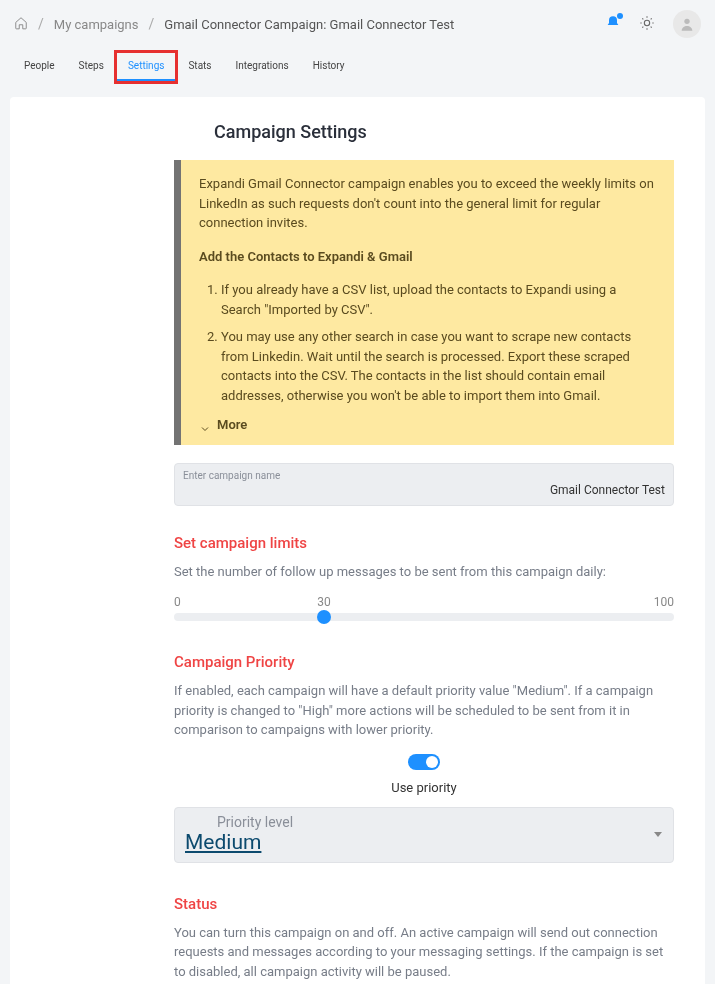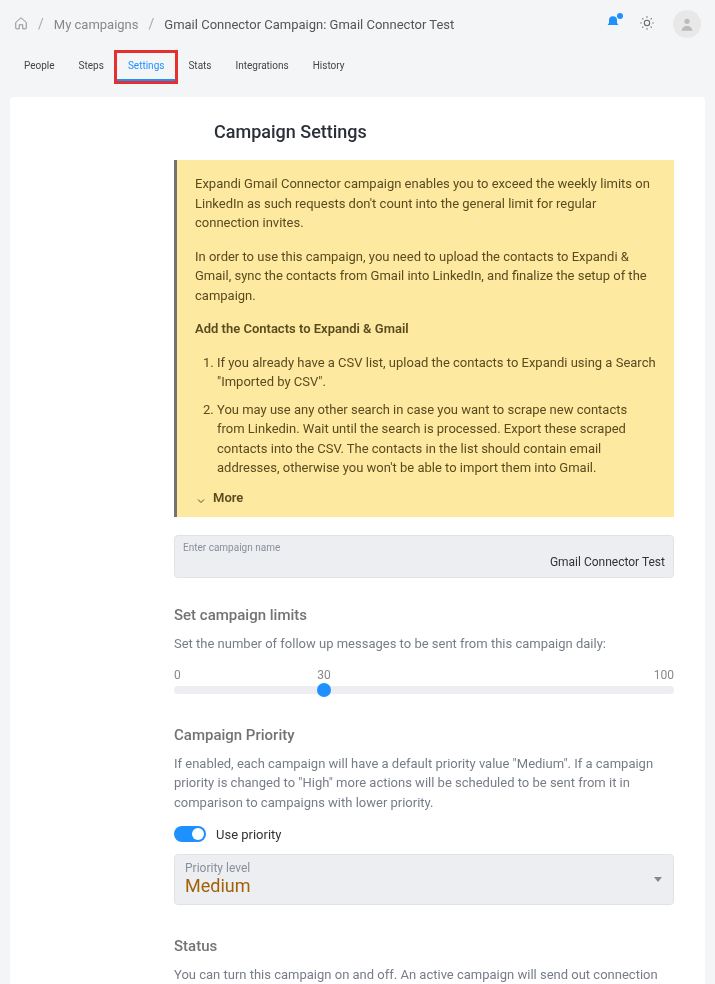--- a/index.html
+++ b/index.html
@@ -23,50 +23,50 @@
 .tab.highlighted { outline: 3px solid #e63030; outline-offset: -1px; }
 
 .panel { background: #fff; margin: 14px 10px; border-radius: 4px; padding: 24px 0 40px; }
 .inner { max-width: 500px; margin-left: 164px; }
 
 .header-row { display: flex; align-items: center; justify-content: space-between; margin-bottom: 18px; margin-left: 40px; }
 .header-row h2 { font-size: 18px; font-weight: 500; color: #2a2f3a; }
 .apply-btn { background: #26a9e0; color: #fff; border: none; border-radius: 18px; padding: 8px 18px; font-size: 14px; display: flex; align-items: center; gap: 6px; cursor: pointer; }
 .apply-btn svg { width: 14px; height: 14px; fill: none; stroke: #fff; stroke-width: 2; }
 
-.info-box { background: #fee9a1; border-left: 3px solid #737373; padding: 14px 18px 10px; font-size: 13px; color: #5a4b1f; line-height: 1.5; margin-bottom: 18px; }
+.info-box { background: #fee9a1; border-left: 7px solid #737373; padding: 14px 18px 10px; font-size: 13px; color: #5a4b1f; line-height: 1.5; margin-bottom: 18px; }
 .info-box p { margin-bottom: 14px; }
 .info-box strong { font-weight: 600; }
 .info-box ol { padding-left: 22px; margin-bottom: 10px; }
 .info-box li { margin-bottom: 8px; }
 .more-toggle { display: flex; align-items: flex-end; gap: 6px; font-weight: 600; color: #5a4b1f; cursor: pointer; margin-top: 6px; }
 .more-toggle svg { width: 12px; height: 12px; stroke: #5a4b1f; stroke-width: 2; fill: none; }
 
 .input-field { background: #eceef1; border-radius: 4px; padding: 6px 8px 8px; margin-bottom: 28px; border: 1px solid #e0e2e6; }
 .input-label { font-size: 10px; color: #8a8f99; display: block; margin-bottom: 0; }
 .input-value { font-size: 12px; color: #333; border: none; background: transparent; width: 100%; outline: none; text-align: right; }
 
-.section-title { font-size: 15px; color: #737373; margin-bottom: 10px; font-weight: 500; }
+.section-title { font-size: 15px; color: #ef4444; margin-bottom: 10px; font-weight: 500; }
 .section-desc { font-size: 13px; color: #777d88; line-height: 1.5; margin-bottom: 14px; }
 
 .slider-wrap { margin-bottom: 32px; }
 .slider-labels { display: flex; justify-content: space-between; font-size: 12px; color: #888; position: relative; margin-bottom: 4px; }
 .slider-mid { position: absolute; left: 30%; transform: translateX(-50%); }
 .slider-track { height: 8px; background: #eceef1; border-radius: 4px; position: relative; }
 .slider-thumb { position: absolute; top: 50%; left: 30%; transform: translate(-50%, -50%); width: 14px; height: 14px; background: #1e90ff; border-radius: 50%; }
 
-.toggle-row { display: flex; align-items: center; gap: 10px; margin-bottom: 12px; }
+.toggle-row { display: flex; align-items: center; gap: 10px; margin-bottom: 12px; flex-direction: column; }
 .toggle { width: 32px; height: 16px; border-radius: 10px; position: relative; }
 .toggle.on { background: #1e90ff; }
 .toggle.on::after { content: ""; position: absolute; right: 2px; top: 2px; width: 12px; height: 12px; background: #fff; border-radius: 50%; }
 .toggle-label { font-size: 13px; color: #333; }
 
 .select-field { background: #eceef1; border-radius: 4px; padding: 6px 10px 8px; display: flex; align-items: center; justify-content: space-between; border: 1px solid #e0e2e6; margin-bottom: 32px; }
-.select-info .input-label { font-size: 12px; color: #8a8f99; }
-.select-info .sel-value { font-size: 18px; color: #a16207; }
+.select-info .input-label { font-size: 14px; color: #8a8f99; margin-left: 32px; }
+.select-info .sel-value { font-size: 21px; color: #0c4a6e; text-decoration: underline; }
 .select-field svg { width: 10px; height: 10px; fill: #888; }
 </style>
 </head>
 <body>
 
 <div class="topbar">
   <span class="home-icon">
     <svg viewBox="0 0 24 24">
         <path d="M3 11l9-8 9 8v10a1 1 0 0 1-1 1h-5v-7h-6v7H4a1 1 0 0 1-1-1z"></path>
       </svg>
@@ -115,21 +115,20 @@
 
 <div class="panel">
   <div class="inner">
 
     <div class="header-row">
       <h2>Campaign Settings</h2>
     </div>
 
     <div class="info-box">
       <p>Expandi Gmail Connector campaign enables you to exceed the weekly limits on LinkedIn as such requests don't count into the general limit for regular connection invites.</p>
-      <p>In order to use this campaign, you need to upload the contacts to Expandi &amp; Gmail, sync the contacts from Gmail into LinkedIn, and finalize the setup of the campaign.</p>
       <p><strong>Add the Contacts to Expandi &amp; Gmail</strong></p>
       <ol>
         <li>If you already have a CSV list, upload the contacts to Expandi using a Search "Imported by CSV".</li>
         <li>You may use any other search in case you want to scrape new contacts from Linkedin. Wait until the search is processed. Export these scraped contacts into the CSV. The contacts in the list should contain email addresses, otherwise you won't be able to import them into Gmail.</li>
       </ol>
       <div class="more-toggle">
         <svg viewBox="0 0 24 24">
             <polyline points="6 9 12 15 18 9"></polyline>
           </svg>
         <span>More</span>

